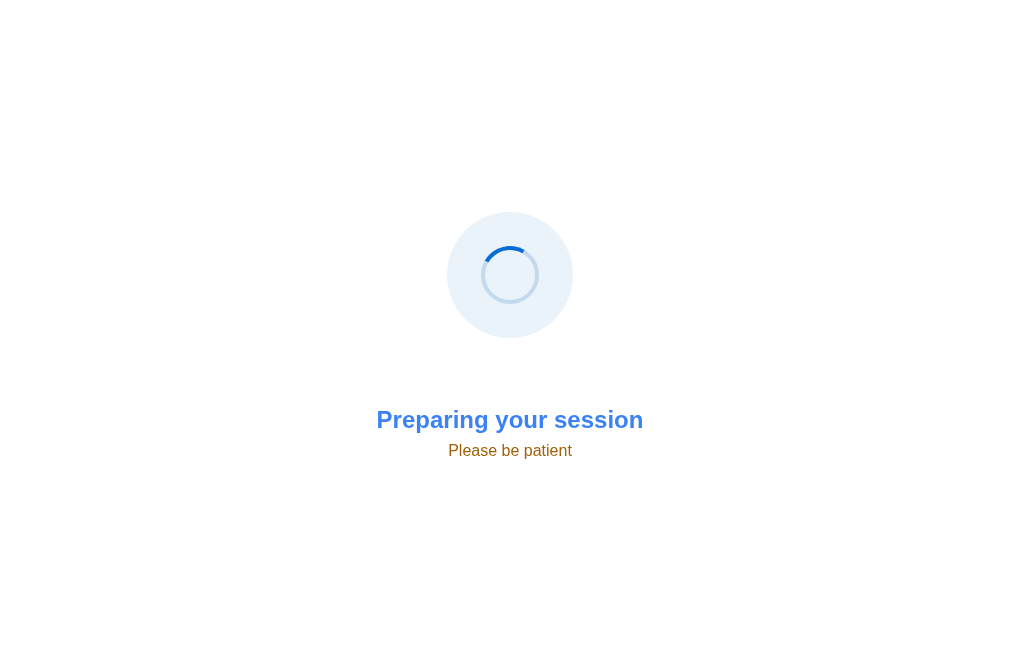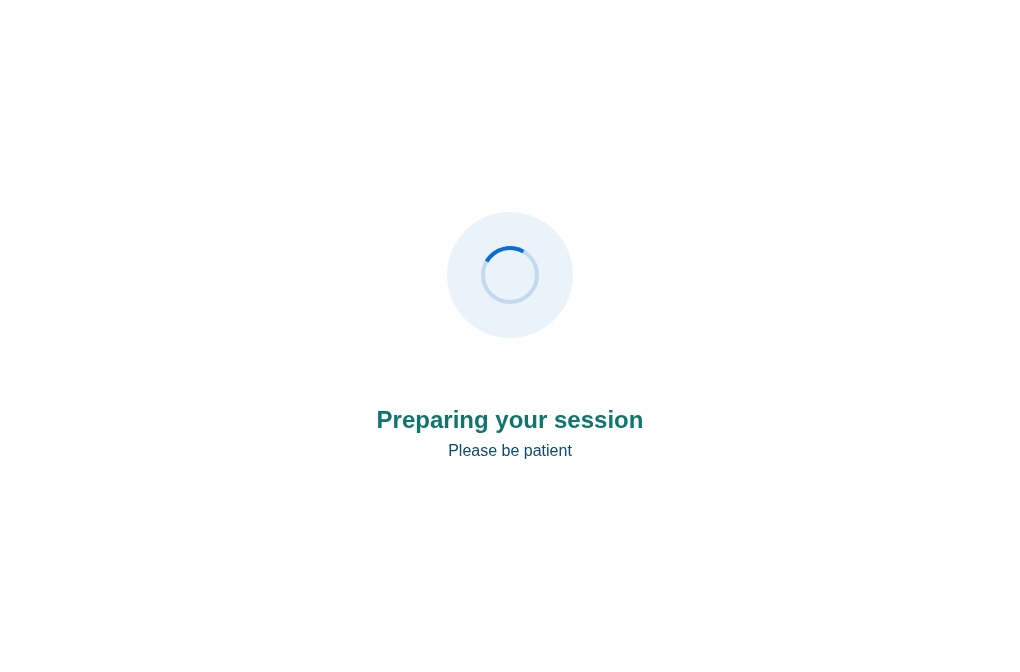--- a/index.html
+++ b/index.html
@@ -56,29 +56,29 @@
       animation: spin 1.2s linear infinite;
     }
 
     @keyframes spin {
       to { transform: rotate(345deg); }
     }
 
     .heading {
       font-size: 24px;
       font-weight: 600;
-      color: #0f766e;
+      color: #3b82f6;
       text-align: center;
       margin-bottom: 8px;
     }
 
     .subtext {
       font-size: 16px;
       font-weight: 400;
-      color: #0c4a6e;
+      color: #a16207;
       text-align: left;
     }
   </style>
 </head>
 <body>
 
 <div class="spinner-container">
   <div class="spinner">
     <div class="spinner-track"></div>
     <div class="spinner-arc"></div>

